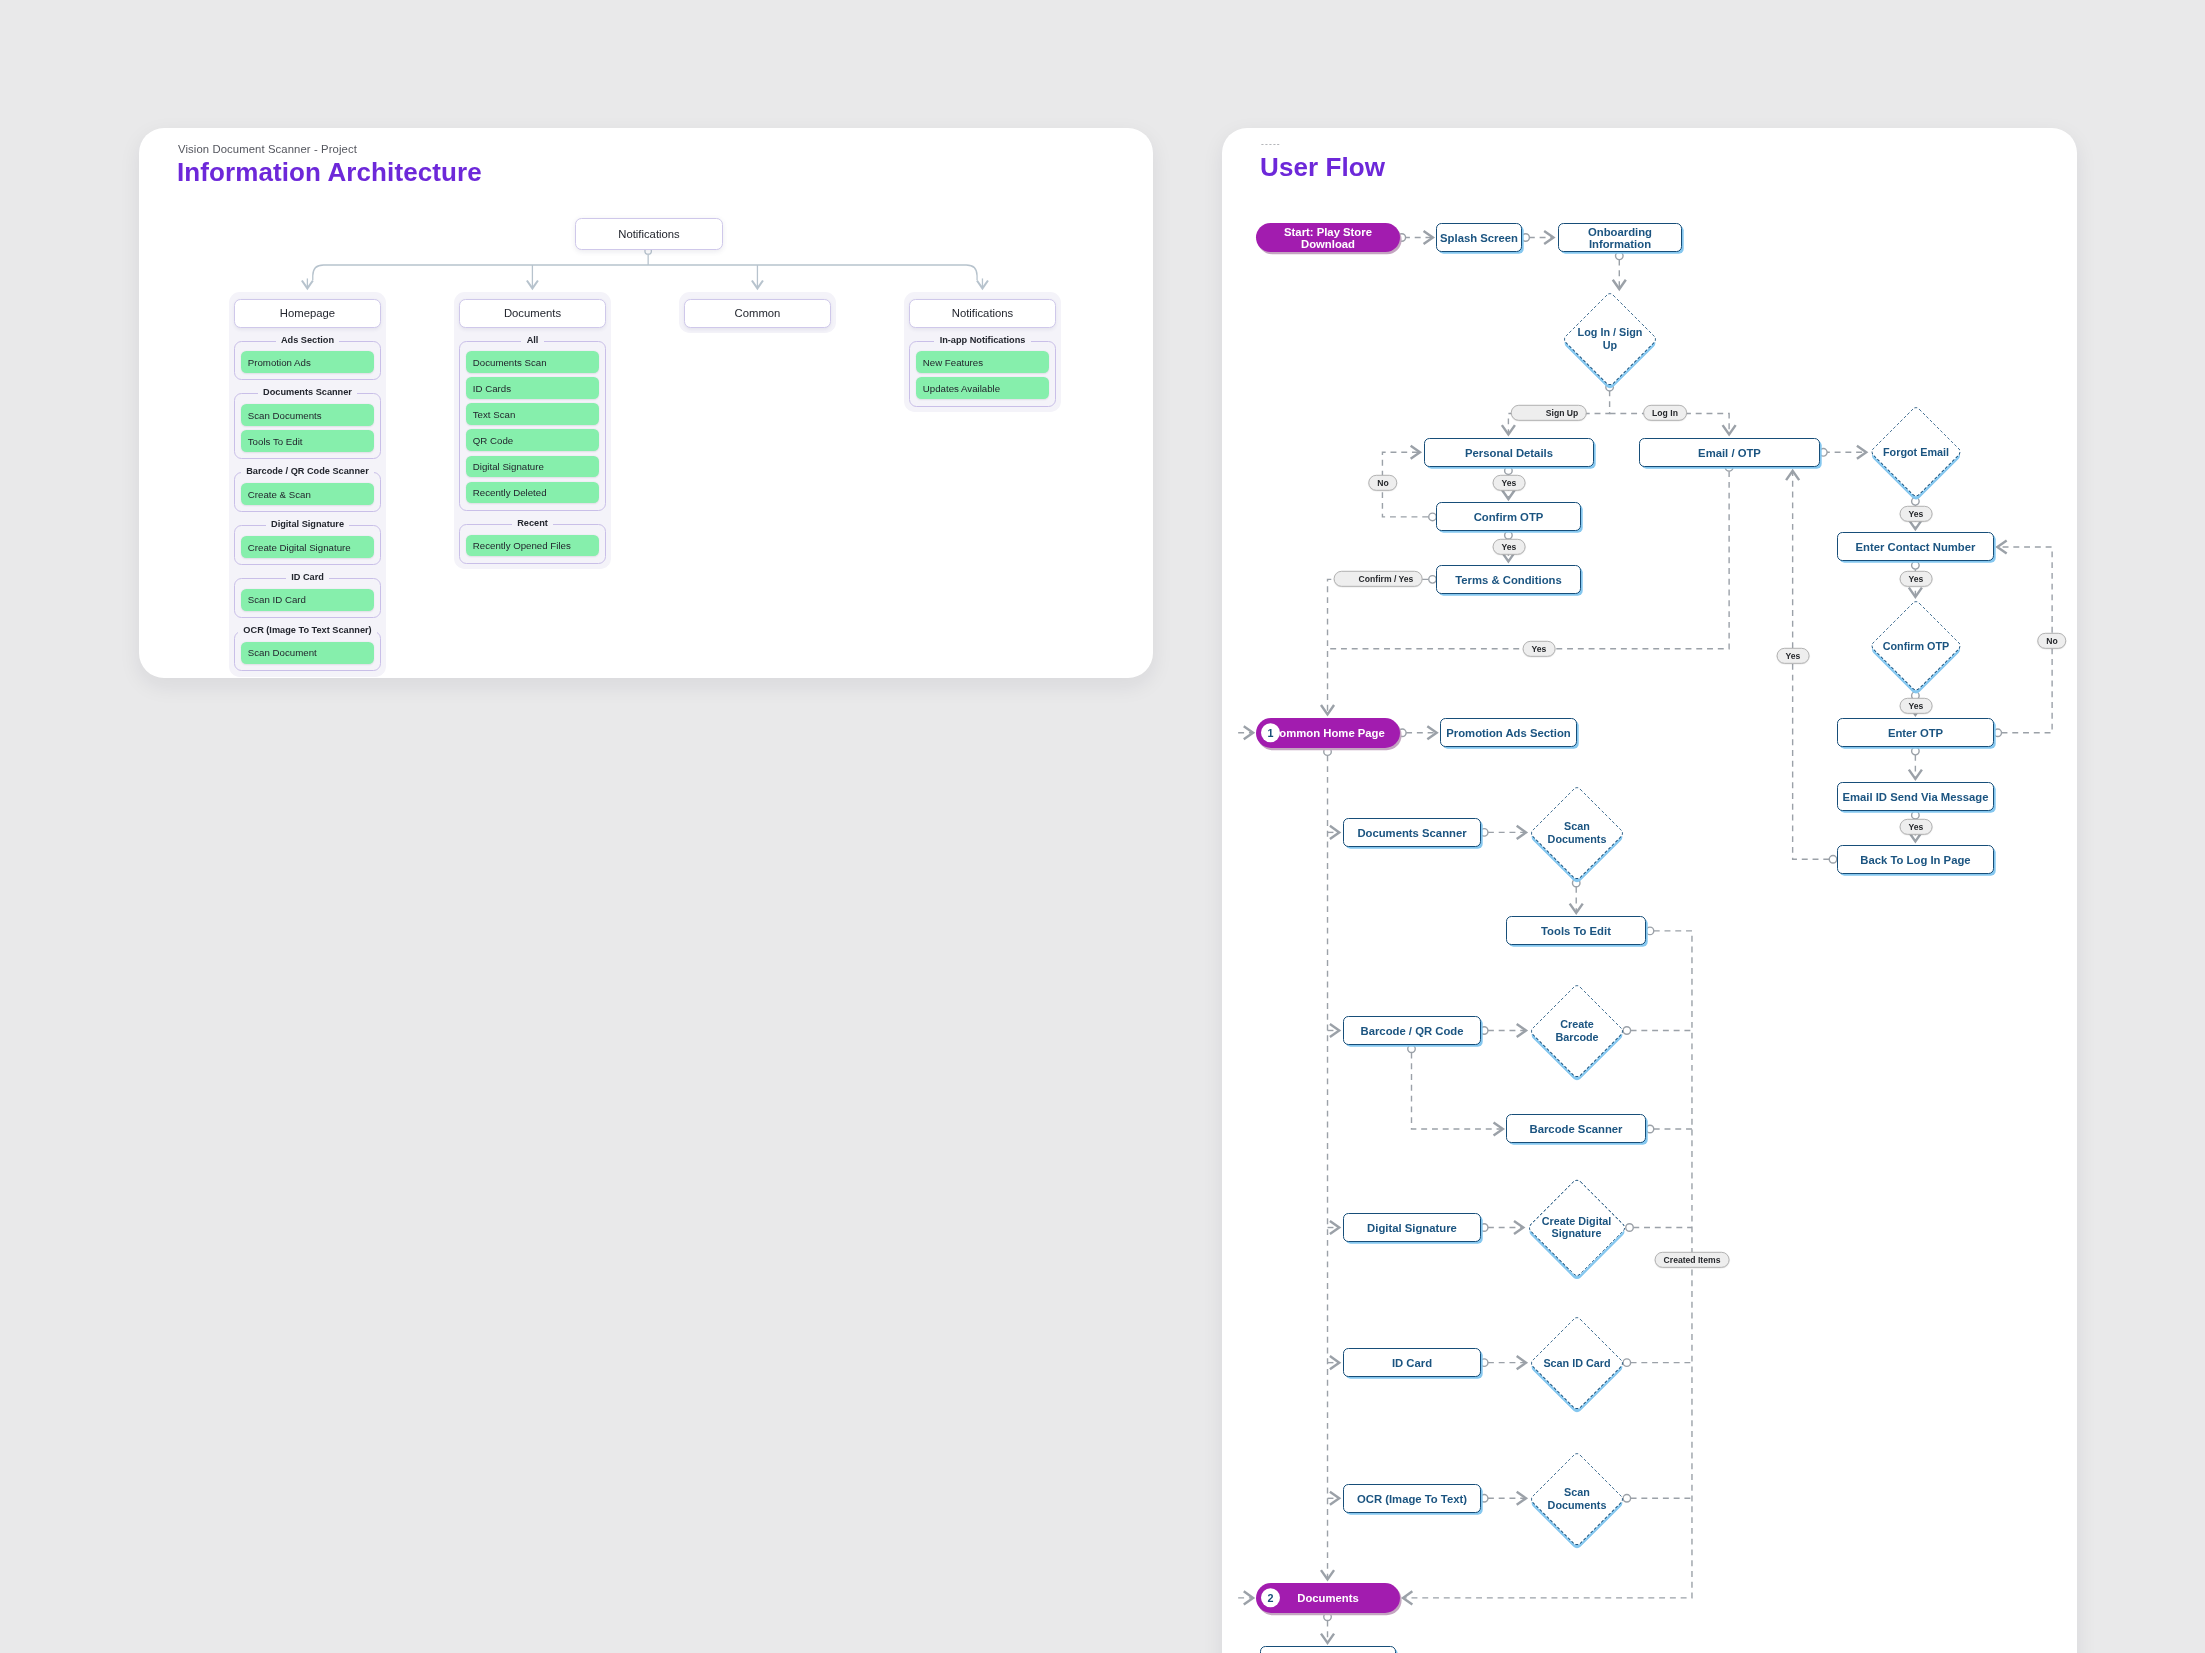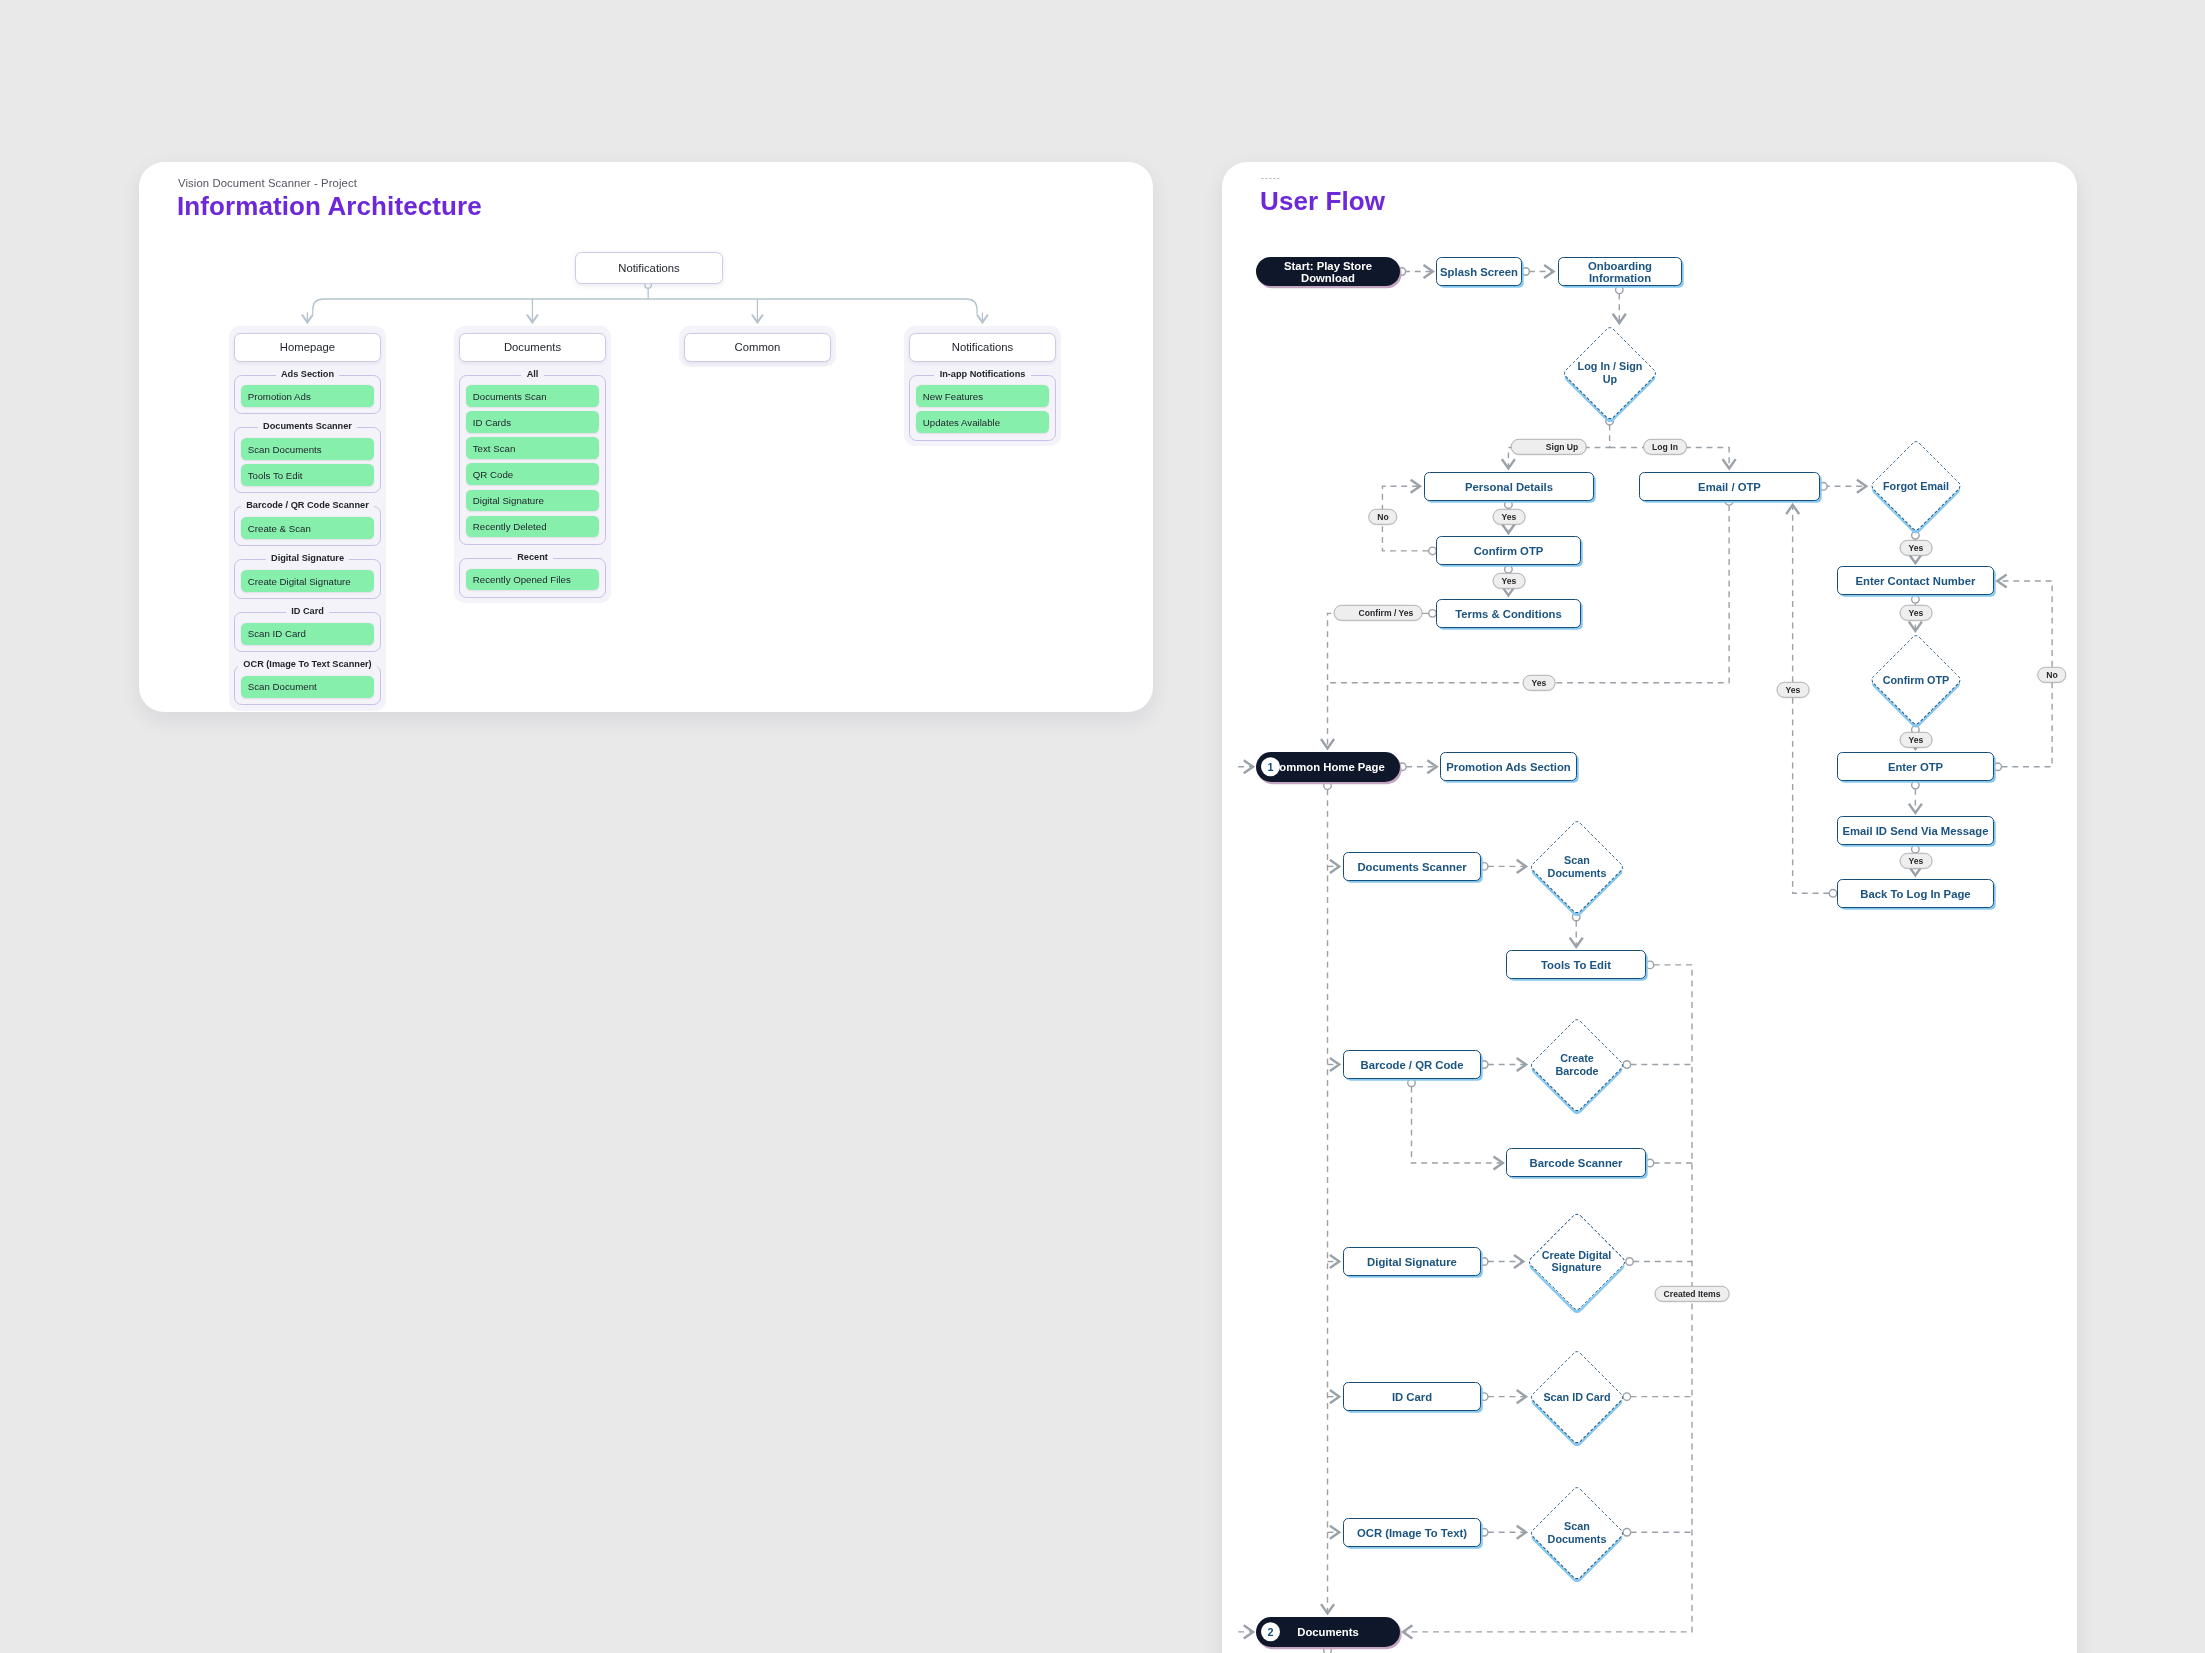--- a/index.html
+++ b/index.html
@@ -1,21 +1,21 @@
 <!DOCTYPE html>
 <html style="font-size:8.6px"><head>
 <meta charset="utf-8">
 <style>
   html,body{margin:0;padding:0;}
   body{
     width:2205px;height:1654px;overflow:hidden;position:relative;
     background:#e9e9ea;
     font-family:"Liberation Sans", sans-serif;
   }
-  #canvas{position:absolute;left:0;top:0;width:2205px;height:1410px;margin-top:34px;}
+  #canvas{position:absolute;left:0;top:0;width:2205px;height:1410px;}
   .card{position:absolute;background:#ffffff;border-radius:25px;box-shadow:0 7.5px 21.5px rgba(30,30,50,0.08);}
   #ia-card{left:139px;top:128px;width:1014px;height:550px;}
   #flow-card{left:1222px;top:128px;width:855px;height:1594px;}
 
   .subtitle{position:absolute;font-size:11.3px;color:#54565e;letter-spacing:0.1px;}
   .big-title{position:absolute;font-size:26px;font-weight:800;color:#6d28d9;letter-spacing:0.1px;}
   .overline{position:absolute;font-size:8.6px;color:#9a9ca1;letter-spacing:1.1px;}
 
   svg.wires{position:absolute;left:0;top:0;pointer-events:none;}
   .fc{fill:none;stroke:#9ba1a8;stroke-width:2.6;stroke-dasharray:11 9;}
@@ -35,21 +35,21 @@
   .ia-glabel{position:absolute;top:-7px;left:0;right:0;text-align:center;}
   .ia-glabel span{background:#f4f3f9;padding:0 5.4px;font-size:9.2px;font-weight:700;color:#23262e;}
   .ia-item{background:#86efac;border-radius:5.4px;margin:0 1.1px 4.3px 1.1px;padding:5.4px 7px;
     font-size:9.7px;color:#23262e;box-shadow:0 0.5px 1.6px rgba(40,40,60,0.10);}
 
   
   .fp{position:absolute;background:#fff;border:1.4px solid #174e79;border-radius:5.4px;
     box-sizing:border-box;display:flex;align-items:center;justify-content:center;
     color:#1b5480;font-size:11.3px;font-weight:600;text-align:center;
     box-shadow:2.2px 2.2px 0 -0.5px #85c7ef;}
-  .fp.dark{background:#0f172a;border:none;color:#ffffff;font-weight:700;border-radius:16px;
+  .fp.dark{background:#a21caf;border:none;color:#ffffff;font-weight:700;border-radius:16px;
     box-shadow:1.6px 2.2px 0 #c3a5c0;}
   .badge{width:19.4px;height:19.4px;border-radius:50%;background:#ffffff;color:#174e79;
     display:flex;align-items:center;justify-content:center;font-size:10.8px;font-weight:800;
     position:absolute;left:4.8px;top:50%;transform:translateY(-50%);}
   .fd{position:absolute;}
   .fd-sq{position:absolute;left:50%;top:50%;width:70%;height:70%;
     transform:translate(-50%,-50%) rotate(45deg);background:#fff;
     border:1.6px dashed #174e79;border-radius:5.4px;box-shadow:2.7px 2.7px 0 -0.5px #85c7ef;}
   .fd-label{position:absolute;left:50%;top:50%;transform:translate(-50%,-50%);width:78%;
     text-align:center;color:#1b5480;font-size:10.8px;font-weight:600;line-height:1.18;}

